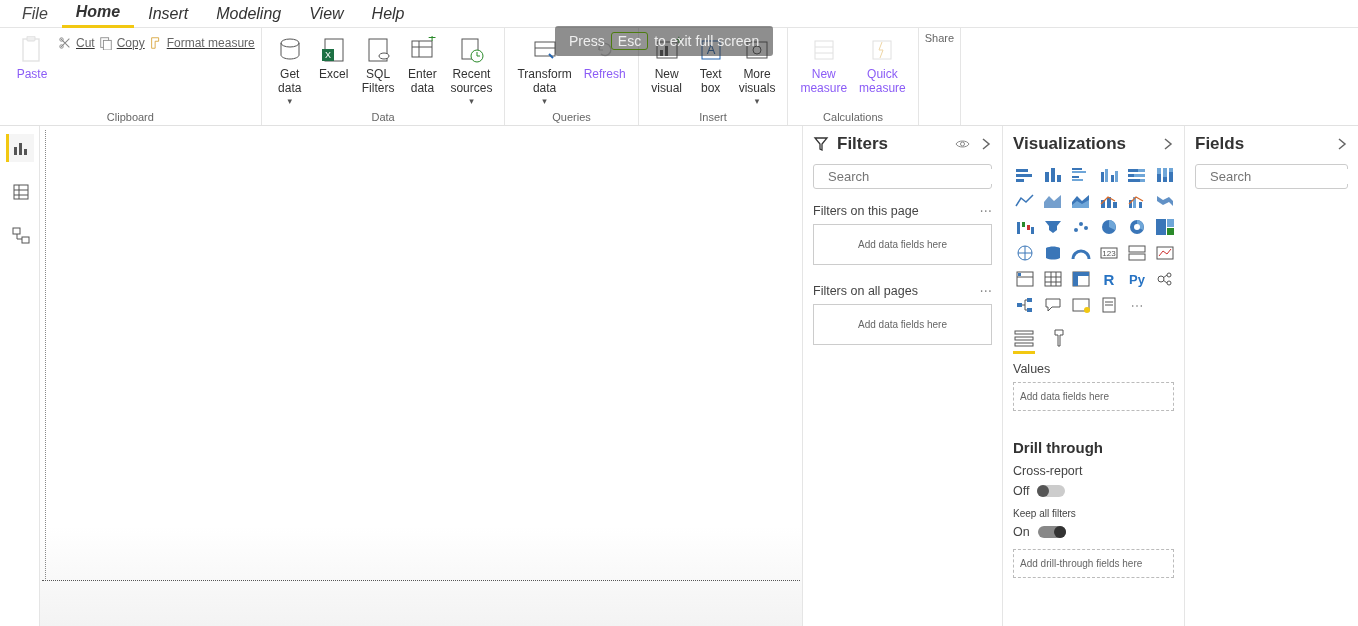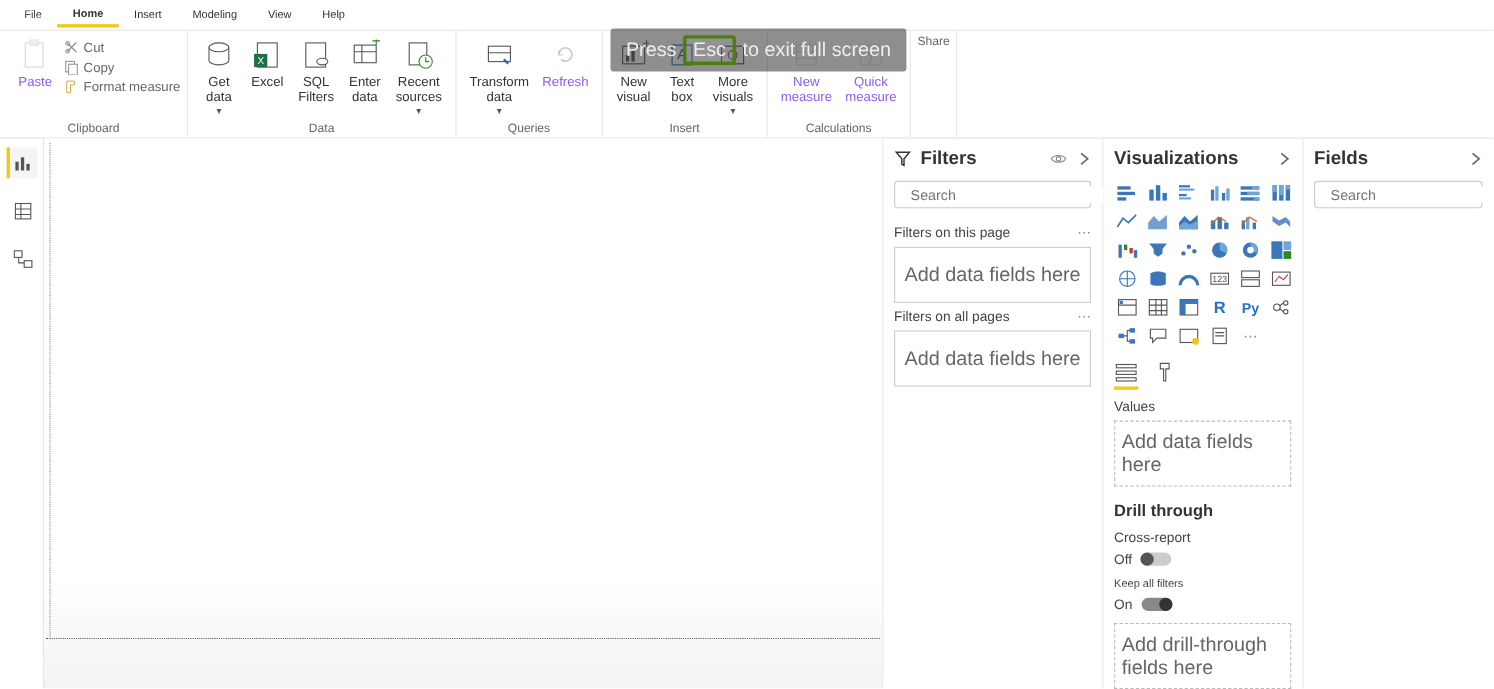--- a/index.html
+++ b/index.html
@@ -1,42 +1,42 @@
 <!DOCTYPE html>
 <html><head>
 <meta charset="utf-8">
 <style>
 * { box-sizing: border-box; margin: 0; padding: 0; font-family: "Segoe UI", Arial, sans-serif; }
 body { background: #fff; width: 1358px; height: 626px; overflow: hidden; color: #333; font-size: 13px; }
 
 
 .menu-tabs { display: flex; align-items: center; height: 28px; padding: 0 8px; border-bottom: 1px solid #e5e5e5; }
-.menu-tab { padding: 4px 14px; font-size: 10px; cursor: pointer; color: #333; }
+.menu-tab { padding: 4px 14px; font-size: 16px; cursor: pointer; color: #333; font-style: italic; }
 .menu-tab.file { color: #444; }
 .menu-tab.active { border-bottom: 3px solid #f2c811; font-weight: 600; }
 
 
 .ribbon { display: flex; height: 98px; border-bottom: 1px solid #e1e1e1; }
 .ribbon-group { display: flex; flex-direction: column; border-right: 1px solid #e5e5e5; padding: 4px 6px 0 6px; }
 .ribbon-group-items { display: flex; align-items: flex-start; flex: 1; }
 .ribbon-group-label { text-align: center; font-size: 11px; color: #666; padding-bottom: 2px; }
 .rbtn { display: flex; flex-direction: column; align-items: center; justify-content: flex-start; padding: 2px 6px; cursor: pointer; min-width: 44px; }
 .rbtn .ric { width: 32px; height: 32px; display: flex; align-items: center; justify-content: center; margin-bottom: 2px; }
 .rbtn .rlab { font-size: 12px; text-align: center; line-height: 1.15; color: #333; white-space: nowrap; }
 .rbtn.disabled .rlab { color: #8b5cf6; }
 .rbtn.disabled .ric svg { opacity: 0.45; }
 .clipboard-col { display: flex; }
 .clip-left { display:flex; flex-direction:column; align-items:center; padding: 0 4px; }
-.clip-right { display:flex; flex-direction:column; gap:4px; padding-top:4px; }
+.clip-right { display:flex; flex-direction:row; gap:4px; padding-top:4px;text-decoration:underline; }
 .clip-mini { display:flex; align-items:center; gap:4px; font-size:12px; color:#666; cursor:pointer; }
 .clip-mini svg { width:14px; height:14px; }
 
 
-.overlay-msg { position: absolute; top: 26px; left: 555px; background: rgba(50,50,50,0.55); color: #eee; padding: 6px 14px; border-radius: 3px; font-size: 18px; display:flex; align-items:center; gap:6px; }
-.overlay-msg .keycap { border: 3px solid #4d7c0f; padding: 0 6px; border-radius: 3px; background: rgba(255,255,255,0.05); }
+.overlay-msg { position: absolute; top: 26px; left: 555px; background: rgba(50,50,50,0.55); color: #eee; padding: 6px 14px; border-radius: 3px; font-size: 14px; display:flex; align-items:center; gap:6px; }
+.overlay-msg .keycap { border: 1px solid #4d7c0f; padding: 0 6px; border-radius: 3px; background: rgba(255,255,255,0.05); }
 
 
 .main { display: flex; height: calc(626px - 28px - 98px); }
 .left-rail { width: 40px; border-right: 1px solid #e5e5e5; display:flex; flex-direction:column; align-items:center; padding-top:8px; gap:16px; }
 .left-rail .rail-btn { width:28px; height:28px; display:flex; align-items:center; justify-content:center; cursor:pointer; border-left:3px solid transparent; }
 .left-rail .rail-btn.active { border-left:3px solid #f2c811; background:#f5f5f5; }
 .canvas { flex:1; position:relative; background: linear-gradient(#fff 80%, #f3f3f3); }
 .canvas-sel { position:absolute; left:2px; right:2px; bottom:45px; border-top:1px dotted #555; }
 .canvas-left { position:absolute; left:2px; top:4px; width:4px; bottom:45px; border-right:1px dotted #888; }
 
@@ -44,21 +44,21 @@
 .panel { border-left:1px solid #e5e5e5; display:flex; flex-direction:column; padding: 8px 10px; overflow-y:auto; }
 .panel.filters { width: 200px; }
 .panel.viz { width: 182px; }
 .panel.fields { width: 174px; }
 .panel-head { display:flex; align-items:center; justify-content:space-between; margin-bottom:10px; }
 .panel-title { font-size: 17px; font-weight:600; color:#333; display:flex; align-items:center; gap:8px; }
 .panel-head .icons { display:flex; gap:10px; color:#666; }
 .search-box { display:flex; align-items:center; border:1px solid #ccc; border-radius:3px; padding:4px 8px; gap:6px; margin-bottom:14px; }
 .search-box input { border:none; outline:none; font-size:13px; flex:1; }
 .sect-label { font-size:12.5px; color:#444; display:flex; justify-content:space-between; align-items:center; margin-bottom:6px; }
-.dropzone { border:1px solid #ccc; border-radius:0; text-align:center; padding:14px 6px; font-size:18px; color:#666; margin-bottom:4px; }
+.dropzone { border:1px solid #ccc; border-radius:0; text-align:center; padding:14px 6px; font-size:10px; color:#666; margin-bottom:18px; }
 .dropzone.dashed { border:1px dashed #bbb; padding:8px 6px; text-align:left; }
 .viz-grid { display:grid; grid-template-columns: repeat(6, 24px); gap:4px 4px; margin-bottom:12px; }
 .viz-grid .vi { width:24px; height:22px; display:flex; align-items:center; justify-content:center; cursor:pointer; }
 .tabpair { display:flex; gap:14px; margin-bottom:8px; }
 .tabpair .ti { padding-bottom:3px; cursor:pointer; }
 .tabpair .ti.active { border-bottom:3px solid #f2c811; }
 .sub-h { font-size:15px; font-weight:600; margin:10px 0 8px 0; color:#333; }
 .toggle-row { display:flex; align-items:center; gap:8px; font-size:12.5px; color:#444; margin-bottom:10px; }
 .toggle { width:28px; height:12px; border-radius:6px; background:#ccc; position:relative; }
 .toggle .knob { width:12px; height:12px; border-radius:50%; background:#555; position:absolute; top:0; }

